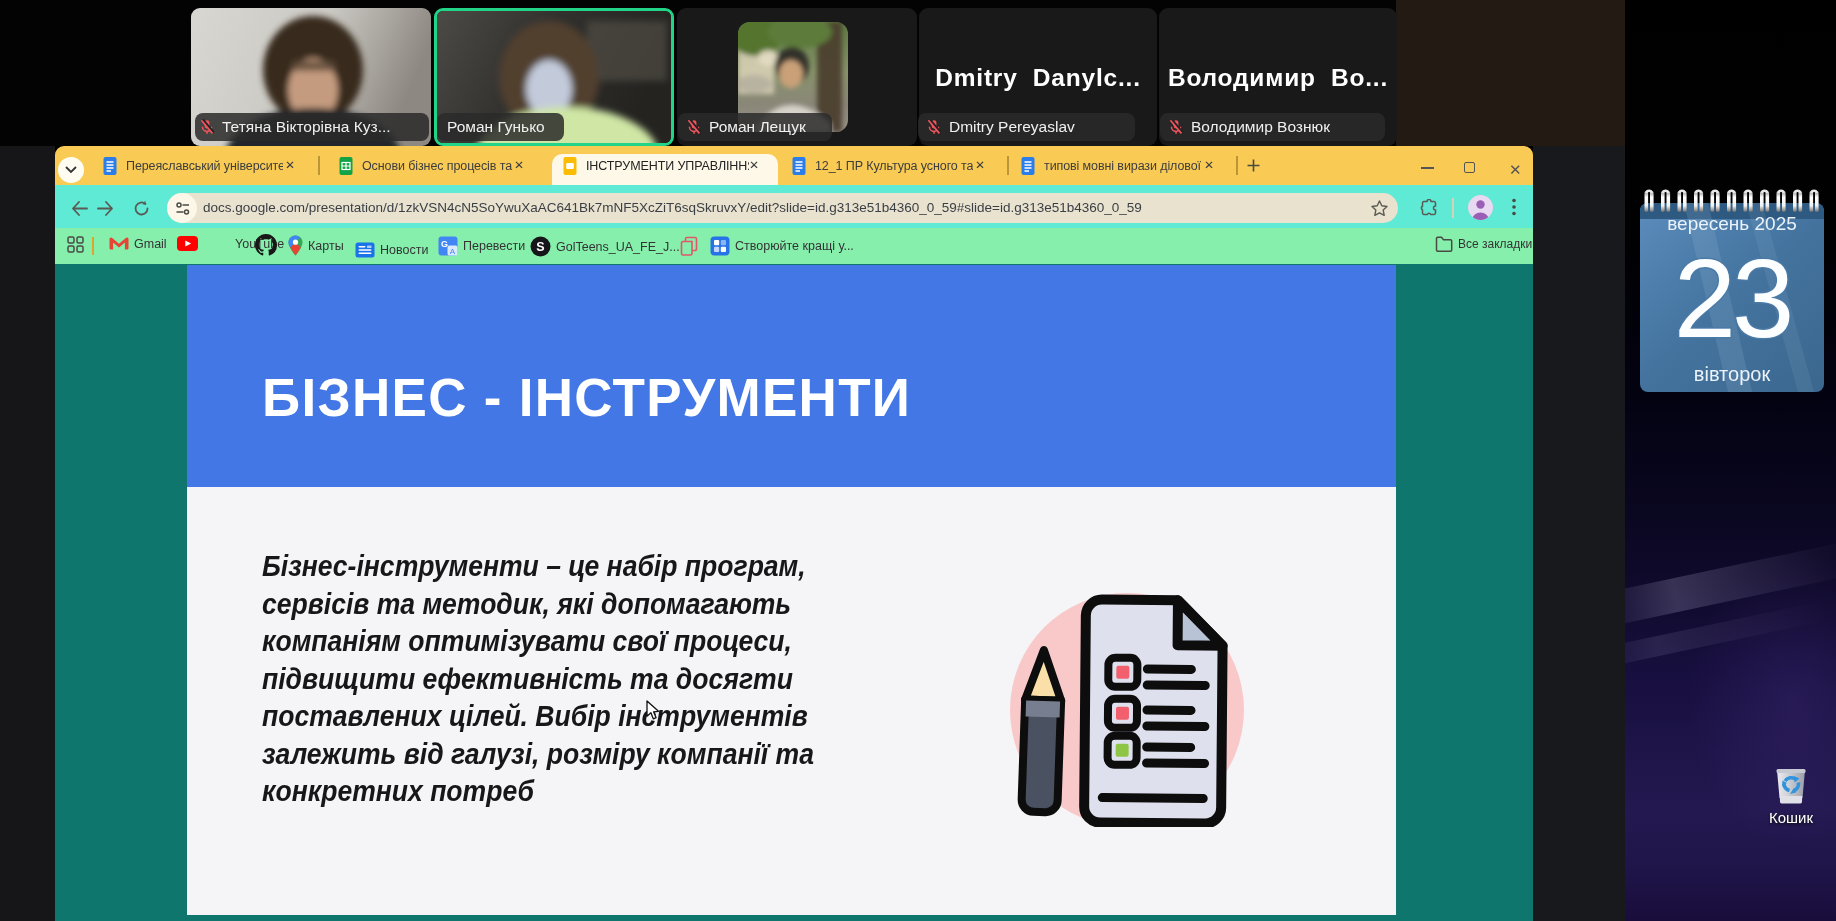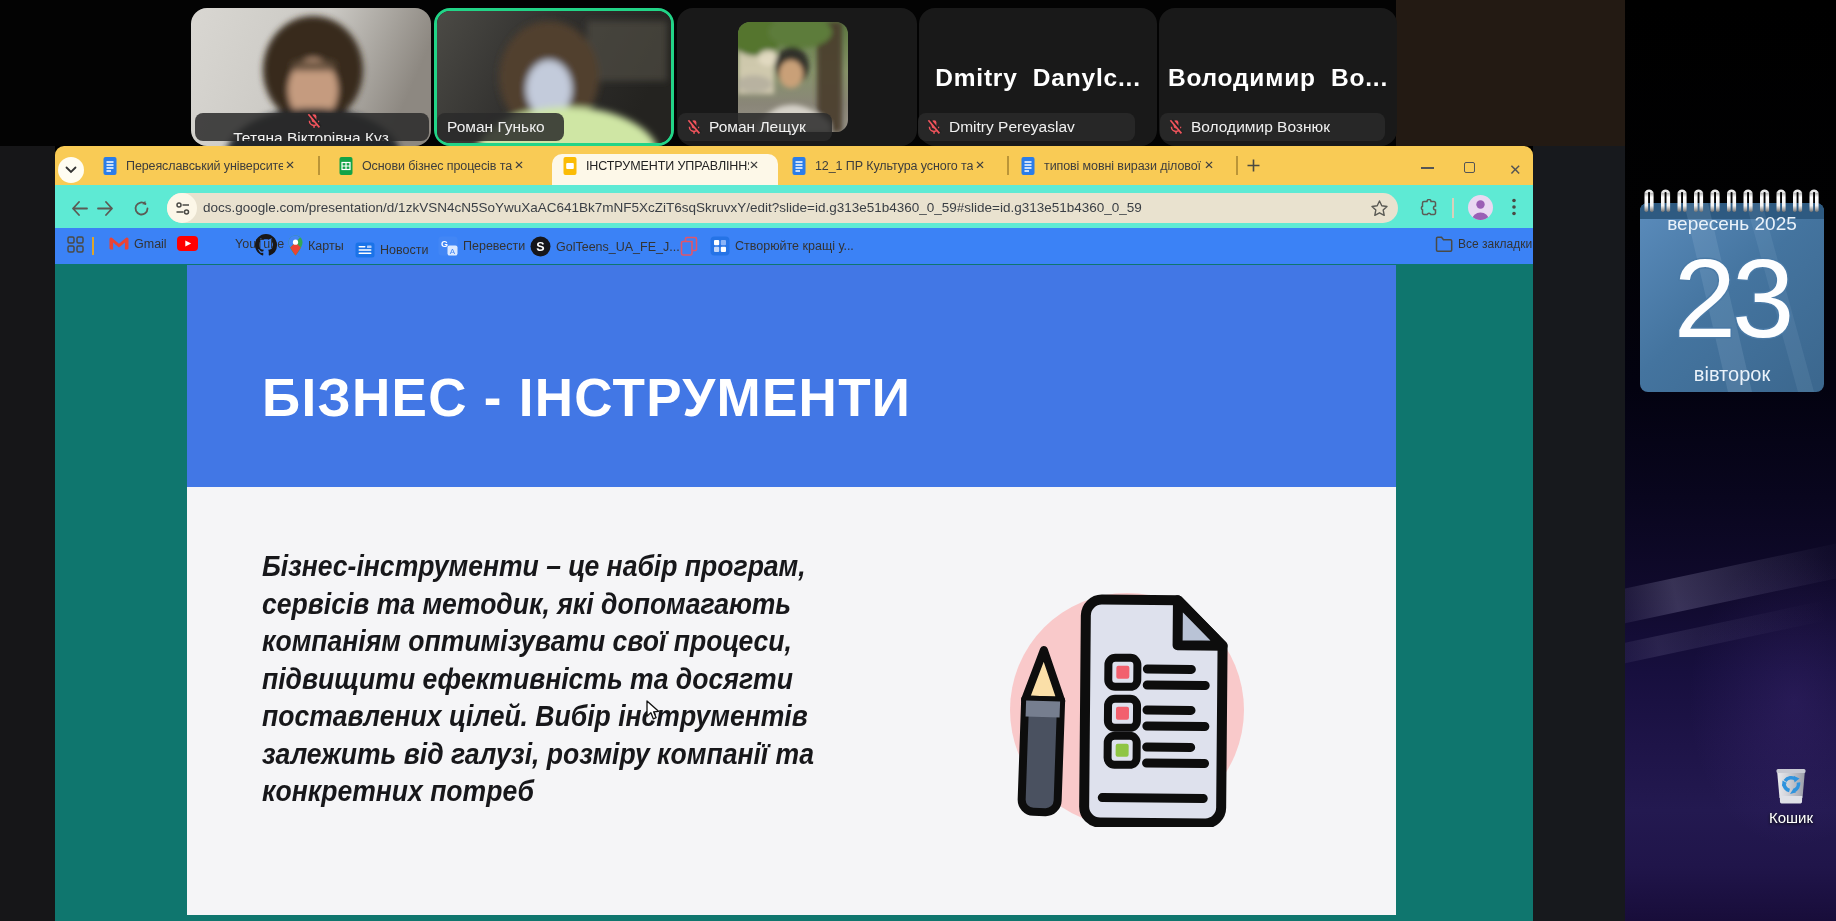--- a/index.html
+++ b/index.html
@@ -2,29 +2,29 @@
 <html><head><meta charset="utf-8">
 <style>
 *{margin:0;padding:0;box-sizing:border-box;}
 html,body{width:1836px;height:921px;overflow:hidden;background:#000;font-family:"Liberation Sans",sans-serif;}
 #stage{position:absolute;left:0;top:0;width:1836px;height:921px;}
 .abs{position:absolute;}
 
 
 #strip{position:absolute;left:0;top:0;width:1625px;height:146px;background:#030303;}
 #strip .brown{position:absolute;left:1396px;top:0;width:229px;height:146px;background:#231a13;}
-.tile{position:absolute;top:8px;height:138px;width:240px;border-radius:16px;overflow:hidden;background:#191919;}
+.tile{position:absolute;top:8px;height:138px;width:240px;border-radius:9px;overflow:hidden;background:#191919;}
 .tag{position:absolute;height:28px;background:rgba(42,42,42,.85);border-radius:8px;display:flex;align-items:center;color:#f0f0f0;font-size:15.5px;white-space:nowrap;overflow:hidden;}
 .bigname{position:absolute;width:100%;top:56px;text-align:center;color:#fff;font-weight:bold;font-size:24.5px;letter-spacing:.8px;}
 
 
 #chrome{position:absolute;left:55px;top:146px;width:1478px;height:775px;border-radius:9px 9px 0 0;overflow:hidden;}
 #tabbar{position:absolute;left:0;top:0;width:1478px;height:39px;background:#f9cb55;}
 #toolbar{position:absolute;left:0;top:39px;width:1742px;height:43px;background:#5eead4;}
-#bookbar{position:absolute;left:0;top:82px;width:1478px;height:36px;background:#3b82f6;}
+#bookbar{position:absolute;left:0;top:82px;width:1478px;height:36px;background:#86efac;}
 #content{position:absolute;left:0;top:118px;width:1478px;height:657px;background:#0f766e;}
 .tabtxt{font-size:12.5px;color:#3d3d3d;white-space:nowrap;overflow:hidden;letter-spacing:-0.1px;}
 .bm{display:flex;align-items:center;gap:5px;font-size:12.5px;color:#333;white-space:nowrap;}
 .closex{font-size:12px;color:#3f3f3f;transform:scaleY(0.95);}
 .tabsep{width:1.5px;height:19px;background:rgba(125,95,25,.5);}
 
 
 #slide{position:absolute;left:132px;top:1px;width:1209px;height:650px;background:#f5f5f7;}
 #slidehead{position:absolute;left:0;top:0;width:1209px;height:222px;background:#4277e5;}
 #slidetitle{position:absolute;left:75px;top:102px;color:#fff;font-weight:bold;font-size:53px;letter-spacing:1.3px;}
@@ -120,21 +120,21 @@
       </g>
           </svg>
       </div>
     </div>
     <div class="tile" id="t4" style="left:919px;width:238px;">
         <div class="bigname">Dmitry&nbsp; Danylc...</div>
       </div>
     <div class="tile" id="t5" style="left:1159px;width:238px;">
         <div class="bigname">Володимир&nbsp; Во...</div>
       </div>
-    <div class="tag" style="left:195px;top:113px;width:234px;padding-left:4px;flex-direction:column;">
+    <div class="tag" style="left:195px;top:113px;width:234px;padding-left:4px;">
         <svg width="16" height="16" viewBox="0 0 16 16" style="flex:none;">
           <g fill="#f0545c">
             <rect x="5.6" y="1.2" width="4.8" height="8.2" rx="2.4"></rect>
             <path d="M3.4 7.8 a4.6 4.6 0 0 0 9.2 0" stroke="#f0545c" stroke-width="1.5" fill="none"></path>
             <rect x="7.3" y="12.2" width="1.5" height="2.6"></rect>
           </g>
           <path d="M3.6 0.4 L14.6 13.6" stroke="#222" stroke-width="2.4"></path>
           <path d="M2.4 1.2 L13.4 14.4" stroke="#f0545c" stroke-width="1.7"></path>
         </svg>
         <span style="margin-left:7px;">Тетяна Вікторівна Куз...</span>

